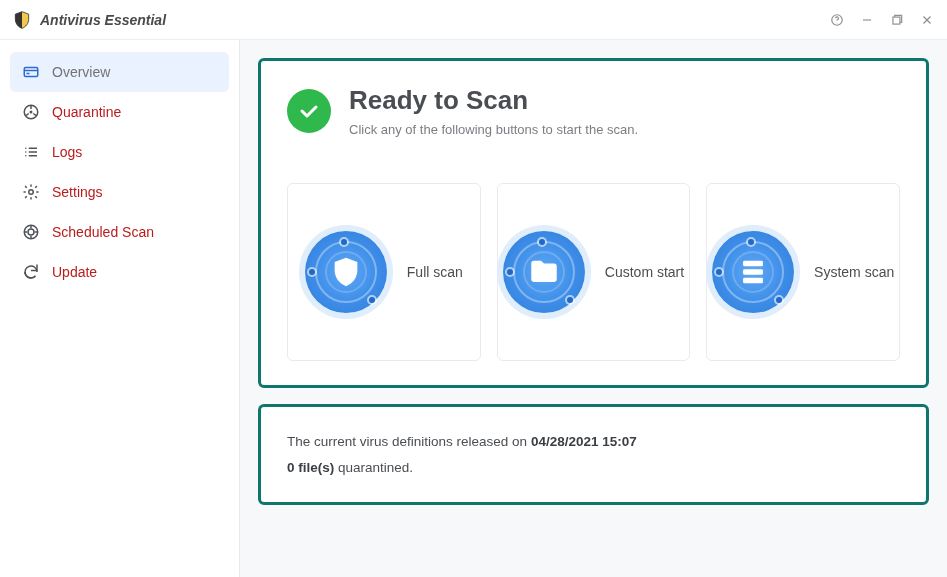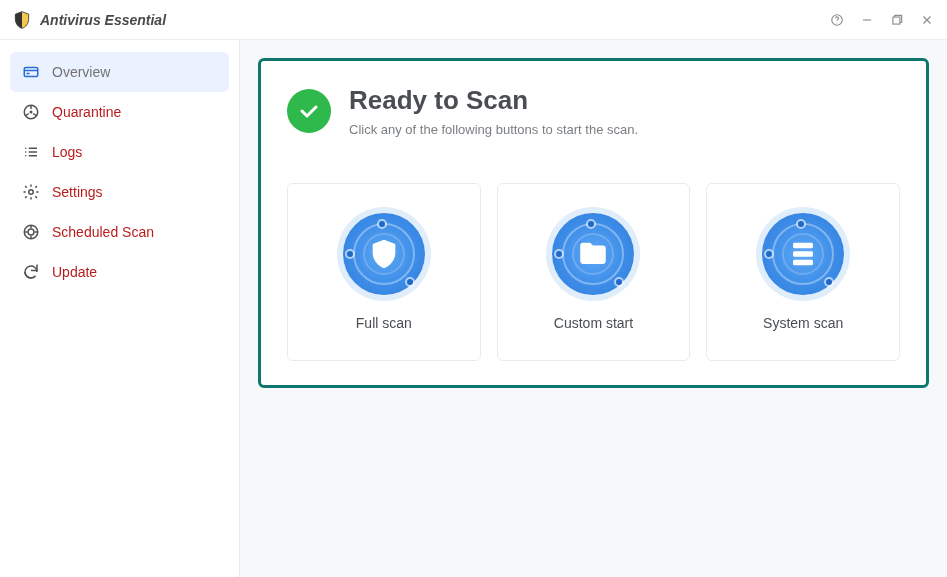--- a/index.html
+++ b/index.html
@@ -54,21 +54,21 @@
   .chk-circle svg { width: 24px; height: 24px; }
   .status-title { font-size: 26px; font-weight: 700; color: #4a4e53; margin-bottom: 6px; }
   .status-sub { font-size: 13px; color: #7a7e83; }
   .scan-grid {
     display: grid; grid-template-columns: repeat(3, 1fr);
     gap: 16px; margin-top: 46px;
   }
   .scan-card {
     border: 1px solid #e8eaed; border-radius: 6px;
     height: 178px;
-    display: flex; flex-direction: column; align-items: center; justify-content: center;
+    display: flex; flex-direction: row; align-items: center; justify-content: center;
     gap: 20px; cursor: pointer;
   }
   .scan-icon {
     width: 82px; height: 82px; border-radius: 50%;
     background: radial-gradient(circle at 50% 50%, #5fa8f5 0%, #3d8de8 55%, #2a7ad9 100%);
     position: relative; display: flex; align-items: center; justify-content: center;
     box-shadow: 0 0 0 6px #e0edfb;
     color: #fff;
   }
   
@@ -261,16 +261,24 @@
                   <rect x="5" y="10" width="14" height="4" rx="1"></rect>
                   <rect x="5" y="16" width="14" height="4" rx="1"></rect>
                 </svg>
             </div>
             <div class="scan-label">System scan</div>
           </div>
 
         </div>
       </div>
 
+      <div class="card info-card">
+        <div>
+          <span>The current virus definitions released on </span><b>04/28/2021 15:07</b>
+        </div>
+        <div>
+          <b>0 file(s)</b><span> quarantined.</span>
+        </div>
+      </div>
 
     </div>
   </div>
 </div>
 
 </body></html>

